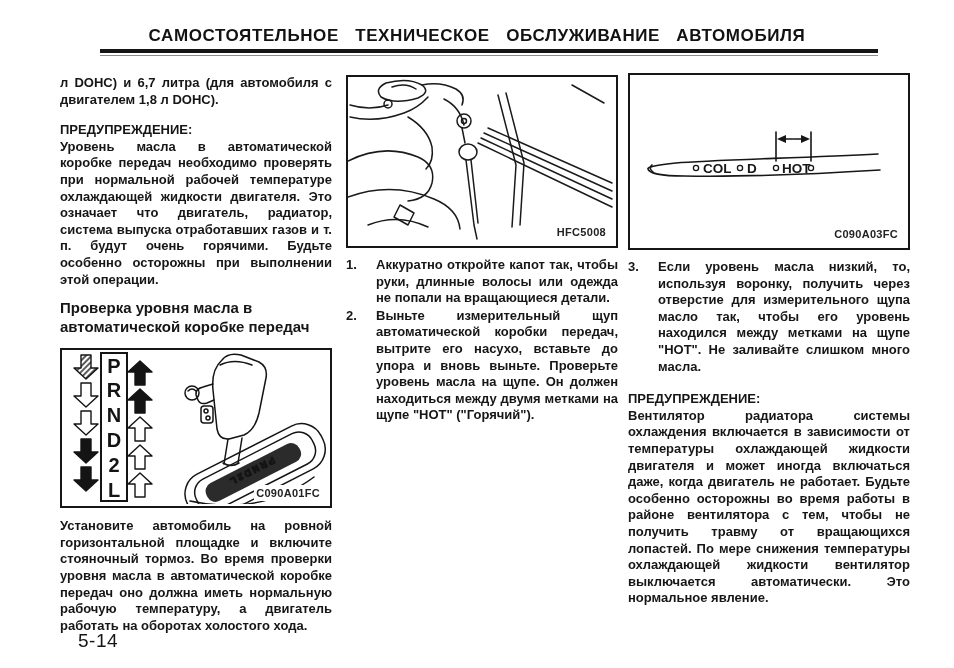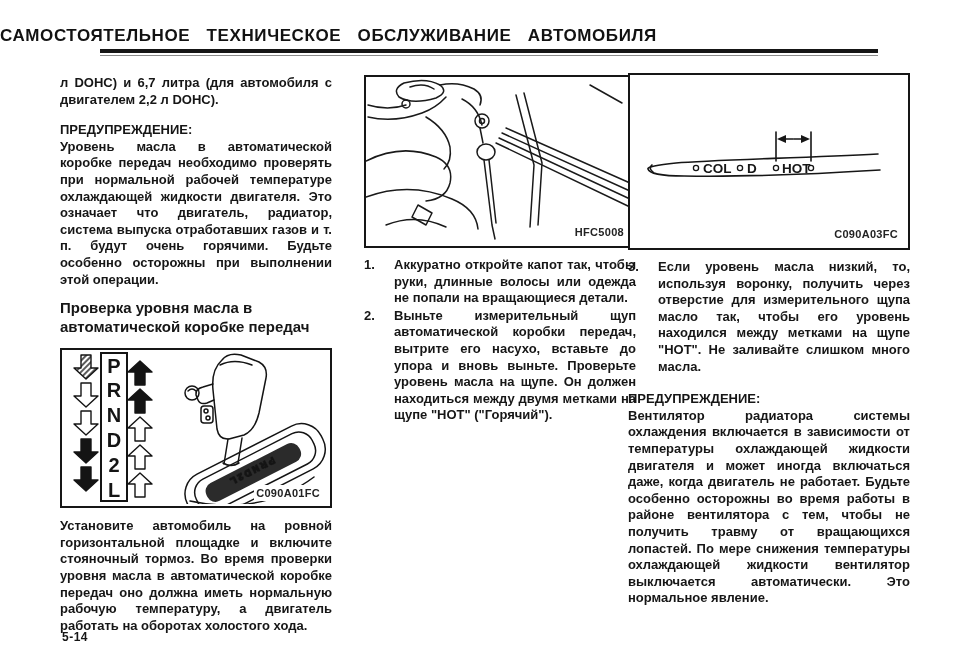--- a/index.html
+++ b/index.html
@@ -4,29 +4,29 @@
 <style>
   * { margin:0; padding:0; box-sizing:border-box; }
   html,body { width:954px; height:668px; background:#e9e9e9; }
   body { font-family:"Liberation Sans","DejaVu Sans",sans-serif; }
   .page {
     position:relative; width:954px; height:668px; background:#ffffff;
     color:#161616; overflow:hidden;
   }
   .doc-title {
     position:absolute; top:26px; left:0; width:100%;
-    text-align:left; font-size:17px; font-weight:bold;
+    text-align:center; font-size:17px; font-weight:bold;
     letter-spacing:0.6px; word-spacing:11px; color:#121212;
   }
   .title-rule  { position:absolute; top:49px; left:100px; width:778px; height:4px; background:#151515; }
   .title-rule2 { position:absolute; top:55px; left:100px; width:778px; height:1px; background:#8a8a8a; }
 
   .col { position:absolute; font-size:13px; line-height:16.6px; font-weight:bold; }
   .col-left   { left:60px;  top:75px; width:272px; }
-  .col-middle { left:346px; top:75px; width:272px;margin-left:18px; }
+  .col-middle { left:346px; top:75px; width:272px; }
   .col-right  { left:628px; top:73px; width:282px; }
 
   .para { text-align:justify; }
   .warn-title { margin-top:14px; }
   .section-heading { margin-top:10px; font-size:15px; line-height:19px; }
 
   .figure { position:relative; border:2px solid #161616; background:#fff; }
   .gear-figure    { margin-top:12px; width:272px; height:160px; }
   .engine-figure  { width:272px; height:173px; }
   .dipstick-figure{ width:282px; height:177px; }
@@ -43,36 +43,36 @@
   .num-item .num { flex:none; width:30px; }
   .num-item .itm-text { flex:1; text-align:justify; }
 
   .dip-note {
     position:absolute; top:11px; left:12px; right:8px;
     font-size:12.5px; line-height:16px; font-weight:bold; text-align:left;
   }
   .dip-svg { position:absolute; left:0; top:0; width:278px; height:173px; }
 
   .page-number {
-    position:absolute; left:62px; top:630px;
-    font-size:12px; font-weight:bold; letter-spacing:0.5px;
+    position:absolute; left:78px; top:630px;
+    font-size:19px; font-weight:normal; letter-spacing:0.5px;
   }
   svg text { font-family:"Liberation Sans","DejaVu Sans",sans-serif; }
 </style>
 </head>
 <body>
 
 <div class="page">
 
   <div class="doc-title">САМОСТОЯТЕЛЬНОЕ ТЕХНИЧЕСКОЕ ОБСЛУЖИВАНИЕ АВТОМОБИЛЯ</div>
   <div class="title-rule"></div>
   <div class="title-rule2"></div>
 
   <div class="col col-left">
-    <div class="para">л DOHC) и 6,7 литра (для автомобиля с двигателем 2,2 л DOHC).</div>
+    <div class="para">л DOHC) и 6,7 литра (для автомобиля с двигателем 1,8 л DOHC).</div>
     <div class="warn-title">ПРЕДУПРЕЖДЕНИЕ:</div>
     <div class="para">Уровень масла в автоматической коробке передач необходимо проверять при нормальной рабочей температуре охлаждающей жидкости двигателя. Это означает что двигатель, радиатор, система выпуска отработавших газов и т. п. будут очень горячими. Будьте особенно осторожны при выполнении этой операции.</div>
     <div class="section-heading">Проверка уровня масла в автоматической коробке передач</div>
 
     <div class="figure gear-figure">
       <svg width="266" height="154" viewBox="0 0 266 154">
         <defs>
           <pattern id="hatch" width="4" height="4" patternUnits="userSpaceOnUse" patternTransform="rotate(45)">
             <rect width="4" height="4" fill="#ffffff"></rect>
             <line x1="1" y1="0" x2="1" y2="4" stroke="#333" stroke-width="1.6"></line>

